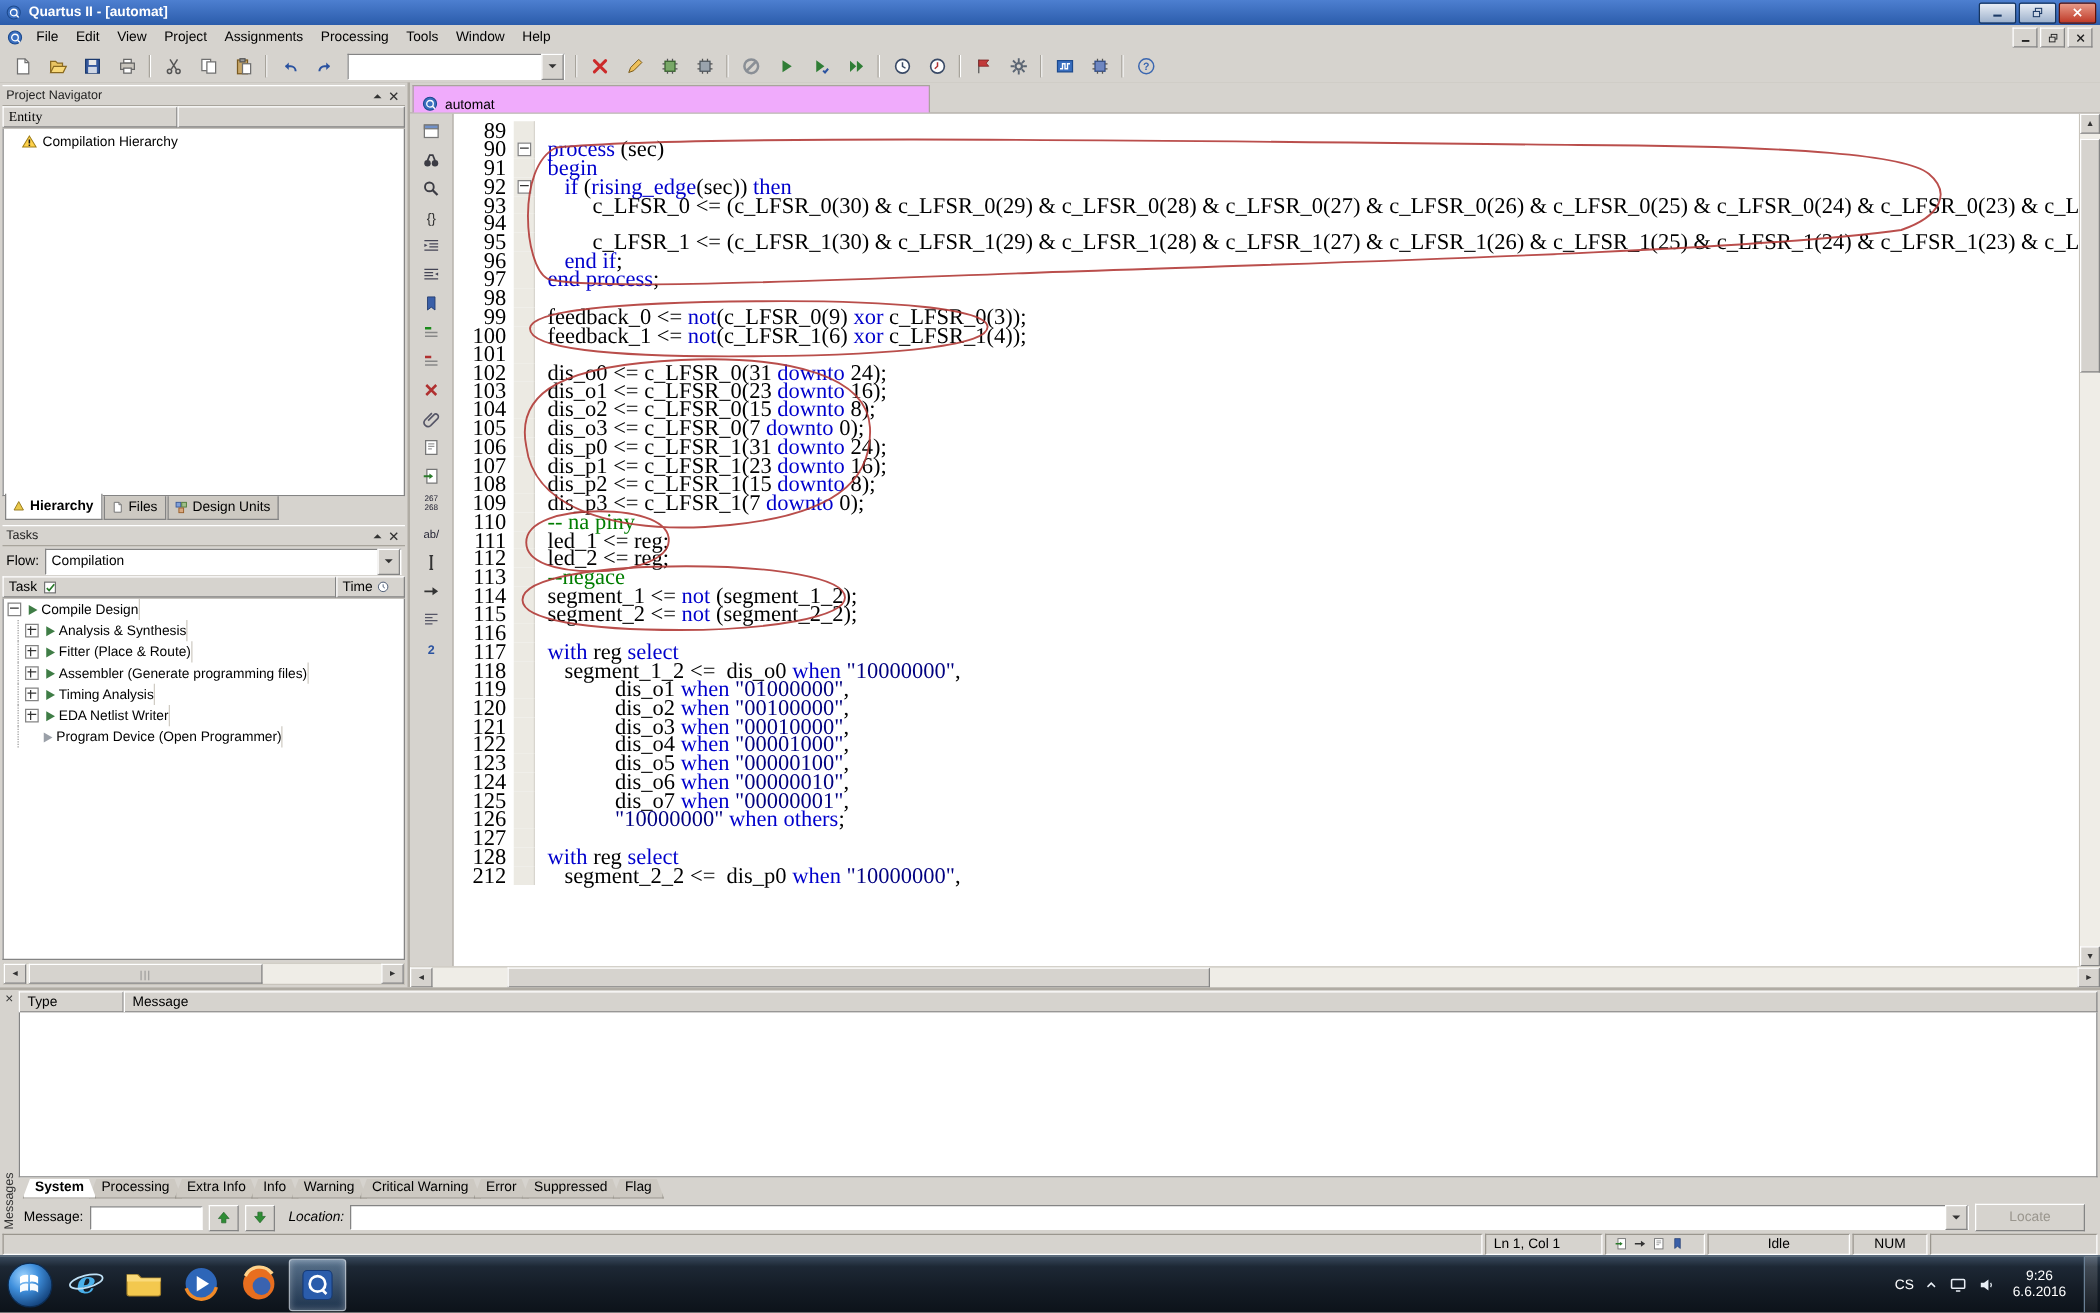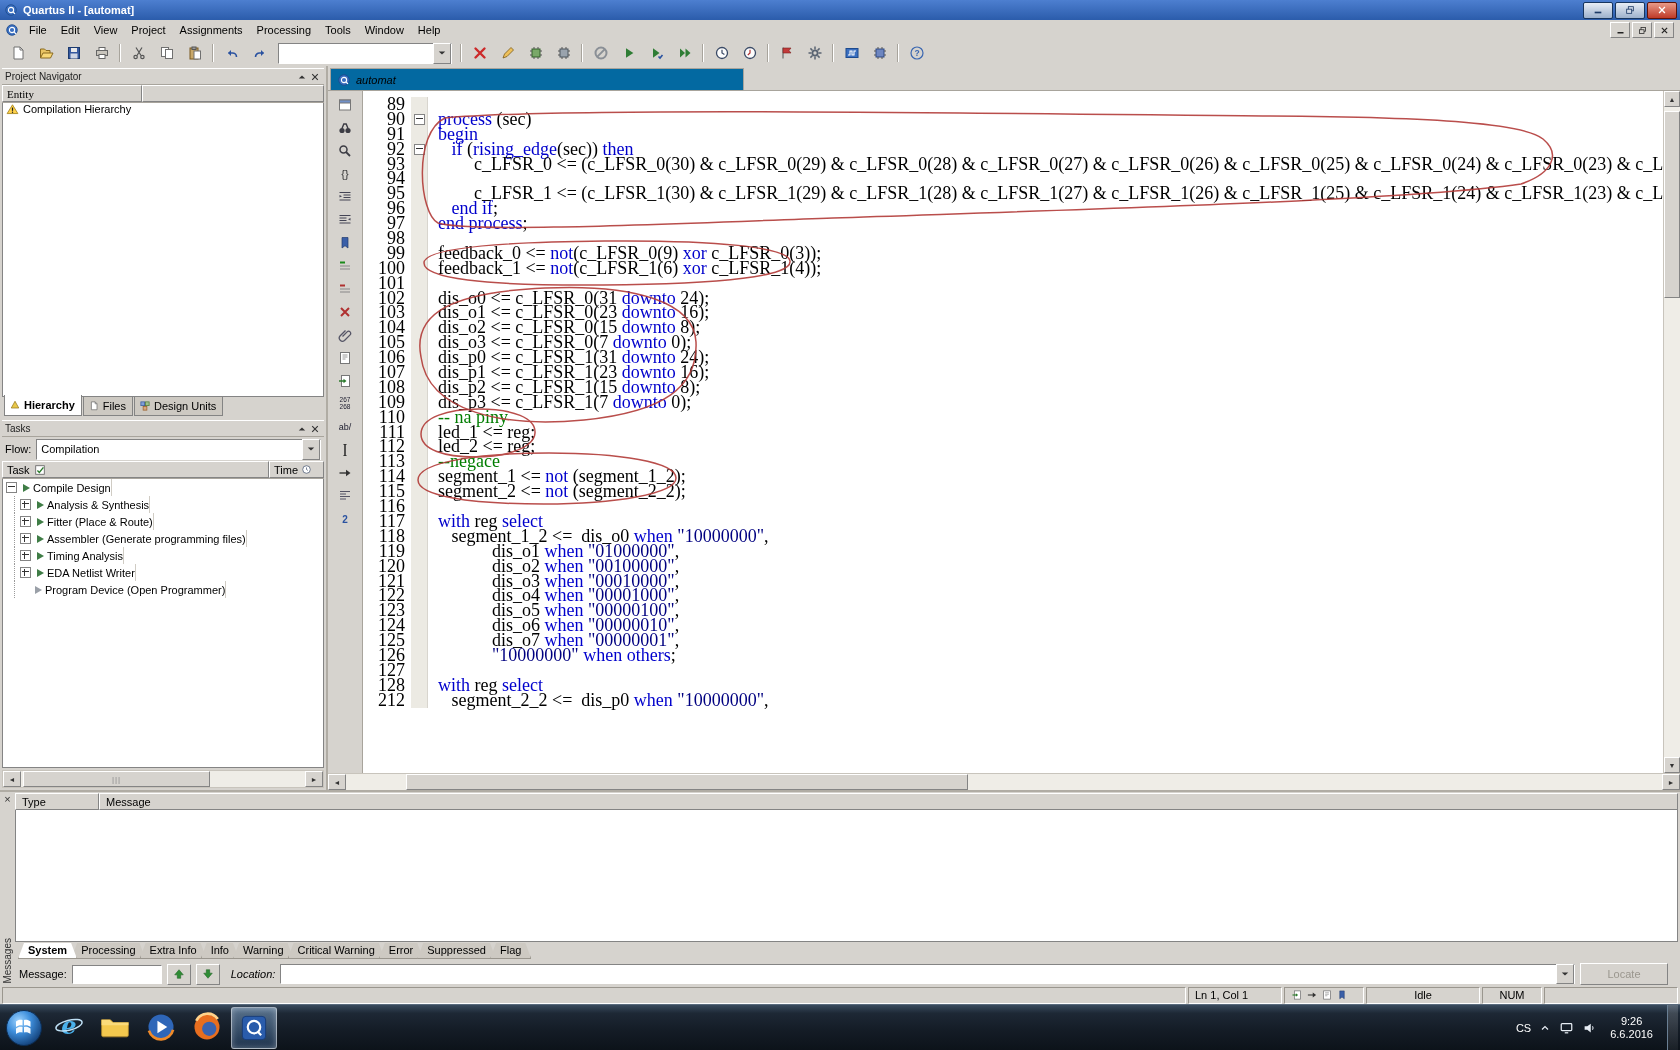--- a/index.html
+++ b/index.html
@@ -42,21 +42,21 @@
   .cap{height:15px;display:flex;align-items:center;padding:0 3px;font-size:10px;color:#222;
     border-top:1px solid #fff;border-bottom:1px solid #a8a49c;}
   .cap .cap-title{flex:1;}
   .cap-btn{width:13px;height:12px;display:flex;align-items:center;justify-content:center;color:#333;}
   .pn{height:348px;}
   .colhead{height:17px;display:flex;background:#d6d3ce;border-bottom:1px solid #a8a49c;}
   .colcell{display:flex;align-items:center;padding:0 4px;border:1px solid;border-color:#fff #848484 #848484 #fff;}
   .col-entity{width:130px;font-family:Liberation Serif, serif;}
   .col-rest{flex:1;}
   .pn-body{flex:1;background:#fff;border:1px solid #848484;border-top:none;overflow:hidden;}
-  .pn-row{height:17px;display:flex;align-items:flex-start;gap:4px;padding-left:3px;}
+  .pn-row{height:17px;display:flex;align-items:flex-end;gap:4px;padding-left:14px;}
   .pn-tabs{height:19px;display:flex;align-items:flex-end;padding-left:2px;gap:1px;background:#d6d3ce;}
   .pn-tab{display:flex;align-items:center;gap:3px;padding:1px 6px 2px 4px;border:1px solid #848484;border-top:none;
     background:#cdc9c2;height:15px;}
   .pn-tab.active{background:#fff;height:17px;font-weight:bold;}
   .tasks-panel{flex:1;margin-top:4px;display:flex;flex-direction:column;}
   .flow-row{height:24px;display:flex;align-items:center;gap:5px;padding:0 3px;}
   .flow-combo{flex:1;height:19px;background:#fff;display:flex;align-items:center;}
   .flow-combo .cval{flex:1;padding-left:4px;}
   .task-head{height:17px;display:flex;border-bottom:1px solid #a8a49c;}
   .task-body{flex:1;background:#fff;border:1px solid #848484;border-top:none;overflow:hidden;}
@@ -72,22 +72,22 @@
   .time-col{width:45px;border-left:1px solid #d0ccc4;height:100%;}
   .left-hscroll{height:16px;margin-top:2px;display:flex;align-items:center;background:#efede7;border:1px solid #c8c4bc;}
   .sbtn{width:16px;height:14px;background:#d6d3ce;border:1px solid;border-color:#fff #848484 #848484 #fff;
     display:flex;align-items:center;justify-content:center;font-size:7px;color:#333;}
   .hthumb{height:14px;background:#d6d3ce;border:1px solid;border-color:#fff #848484 #848484 #fff;
     display:flex;align-items:center;justify-content:center;color:#888;font-size:8px;letter-spacing:1px;}
 
   
   .editor-region{flex:1;display:flex;flex-direction:column;background:#d6d3ce;}
   .ed-tabstrip{height:24px;display:flex;align-items:flex-end;border-bottom:1px solid #a8a49c;background:#d6d3ce;padding-left:2px;}
-  .ed-tab{width:400px;height:21px;display:flex;align-items:center;gap:5px;padding:0 6px;
-    background:#0369a1;border:1px solid #a8a49c;border-bottom:none;font-style:italic;}
+  .ed-tab{width:400px;height:21px;display:flex;align-items:flex-end;gap:5px;padding:0 6px;
+    background:#f0abfc;border:1px solid #a8a49c;border-bottom:none;}
   .ed-body{flex:1;display:flex;overflow:hidden;background:#fff;}
   .ed-side{width:34px;background:#d6d3ce;border-right:1px solid #a8a49c;display:flex;flex-direction:column;align-items:center;padding-top:2px;}
   .esi{width:26px;height:21px;display:flex;align-items:center;justify-content:center;border:1px solid transparent;}
   .esi .numico{font-size:6.5px;line-height:6.5px;text-align:center;color:#223;font-family:"Liberation Sans",sans-serif;}
   .esi .spellico{font-size:9px;color:#223;}
   .code-area{flex:1;position:relative;background:#fff;overflow:hidden;}
   #code-lines{position:absolute;left:0;top:6px;right:0;}
   .cl{height:14.9px;line-height:14.9px;display:flex;font-family:Liberation Serif, serif;font-size:18px;}
   .ln{width:42px;text-align:right;padding-right:6px;color:#000;flex:none;}
   .fold{width:16px;flex:none;background:#eceae3;border-right:1px solid #d8d5ce;display:flex;justify-content:center;}

